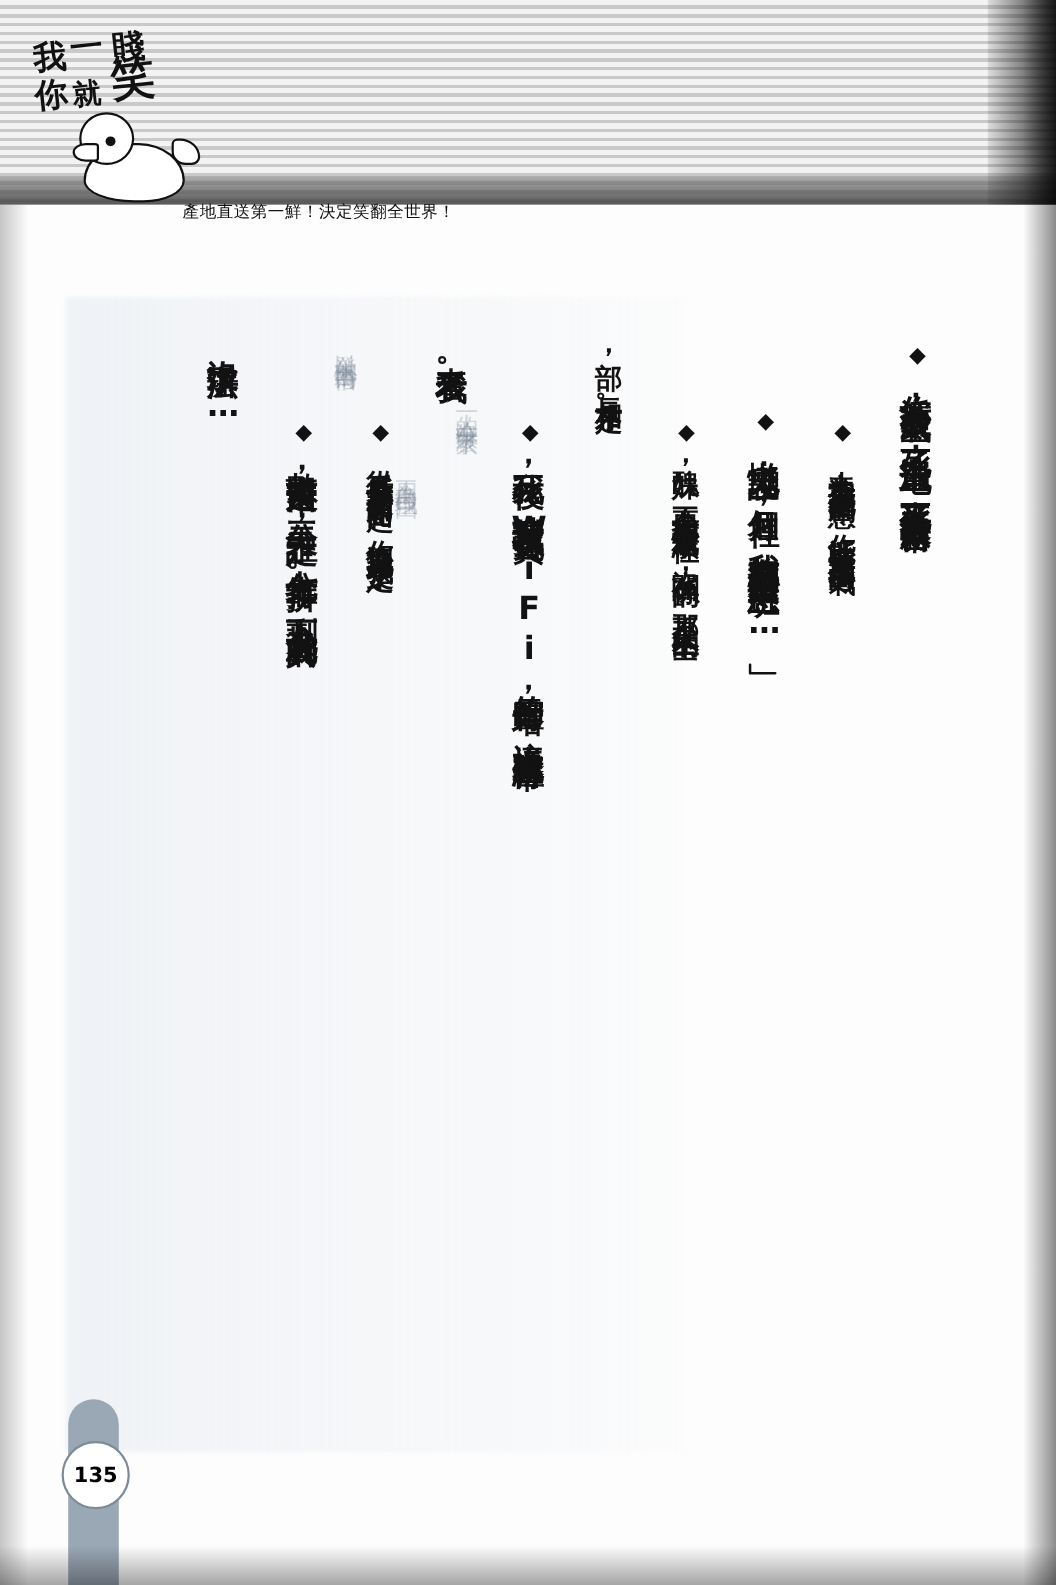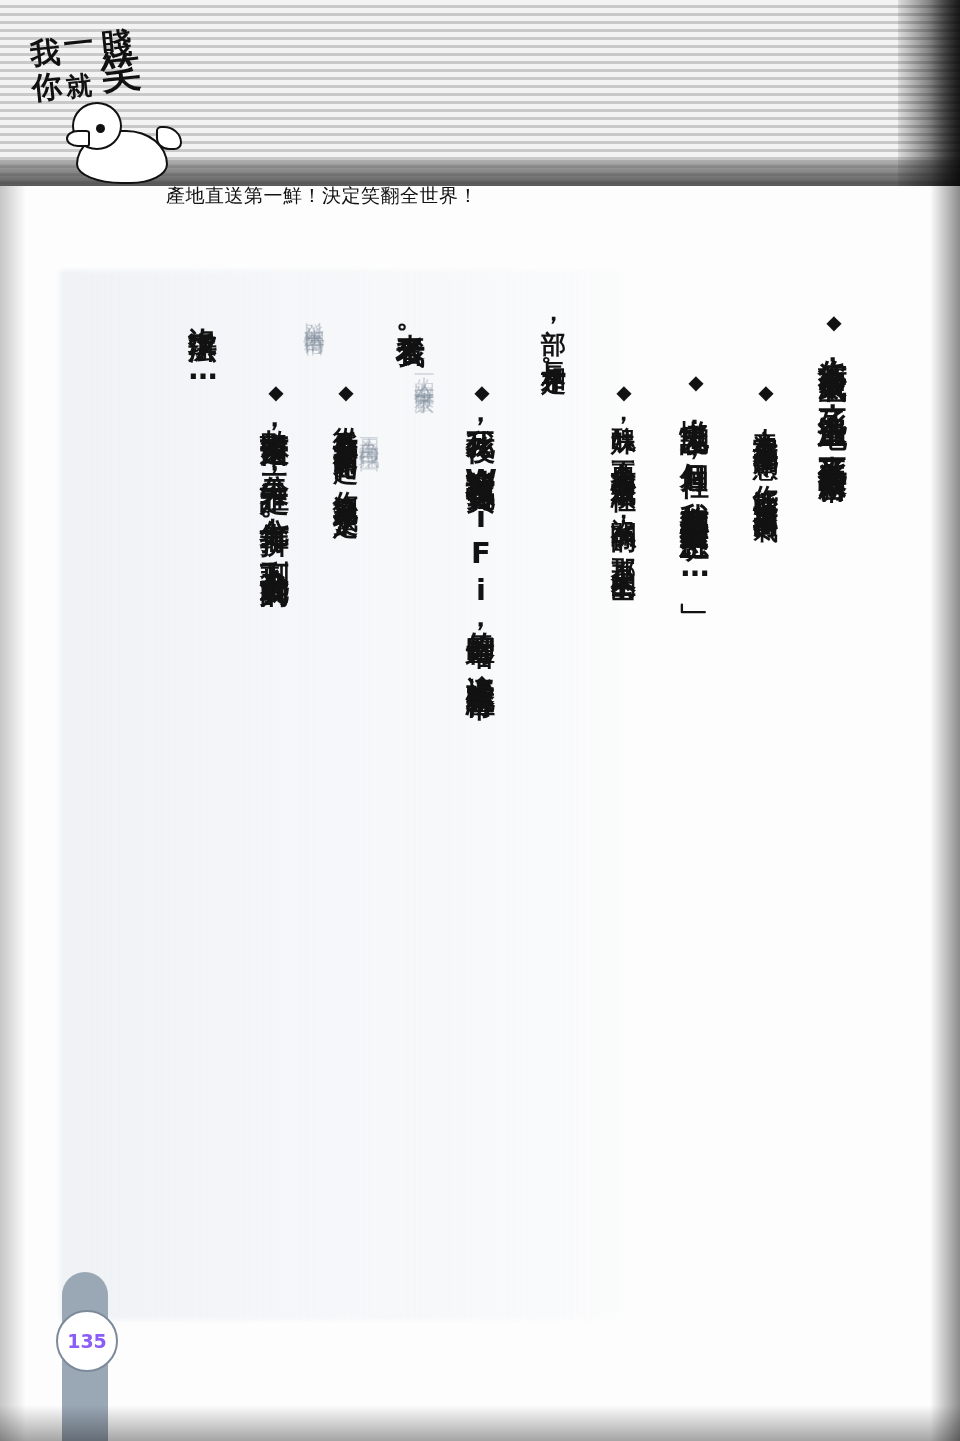--- a/index.html
+++ b/index.html
@@ -146,21 +146,21 @@
     background: #fff;
     border: 2px solid #111;
     border-radius: 20% 70% 30% 50%;
   }
 
   
   .running-head {
     position: absolute;
     left: 166px;
     top: 183px;
-    font-size: 19px;
+    font-size: 15px;
     color: #111;
     letter-spacing: 0.5px;
     white-space: nowrap;
     font-family: Liberation Mono, monospace;
   }
 
   
   .body-area {
     position: absolute;
     left: 0;
@@ -231,21 +231,21 @@
     width: 58px;
     height: 58px;
     border-radius: 50%;
     background: #ffffff;
     border: 2px solid #7d8a99;
     display: flex;
     align-items: center;
     justify-content: center;
     font-size: 19px;
     font-weight: bold;
-    color: #8b5cf6;
+    color: #000000;
   }
   .gutter-shadow {
     position: absolute;
     left: 0;
     top: 186px;
     width: 26px;
     height: 1255px;
     background: linear-gradient(to right, rgba(0,0,0,0.22), rgba(0,0,0,0));
   }
 </style>

